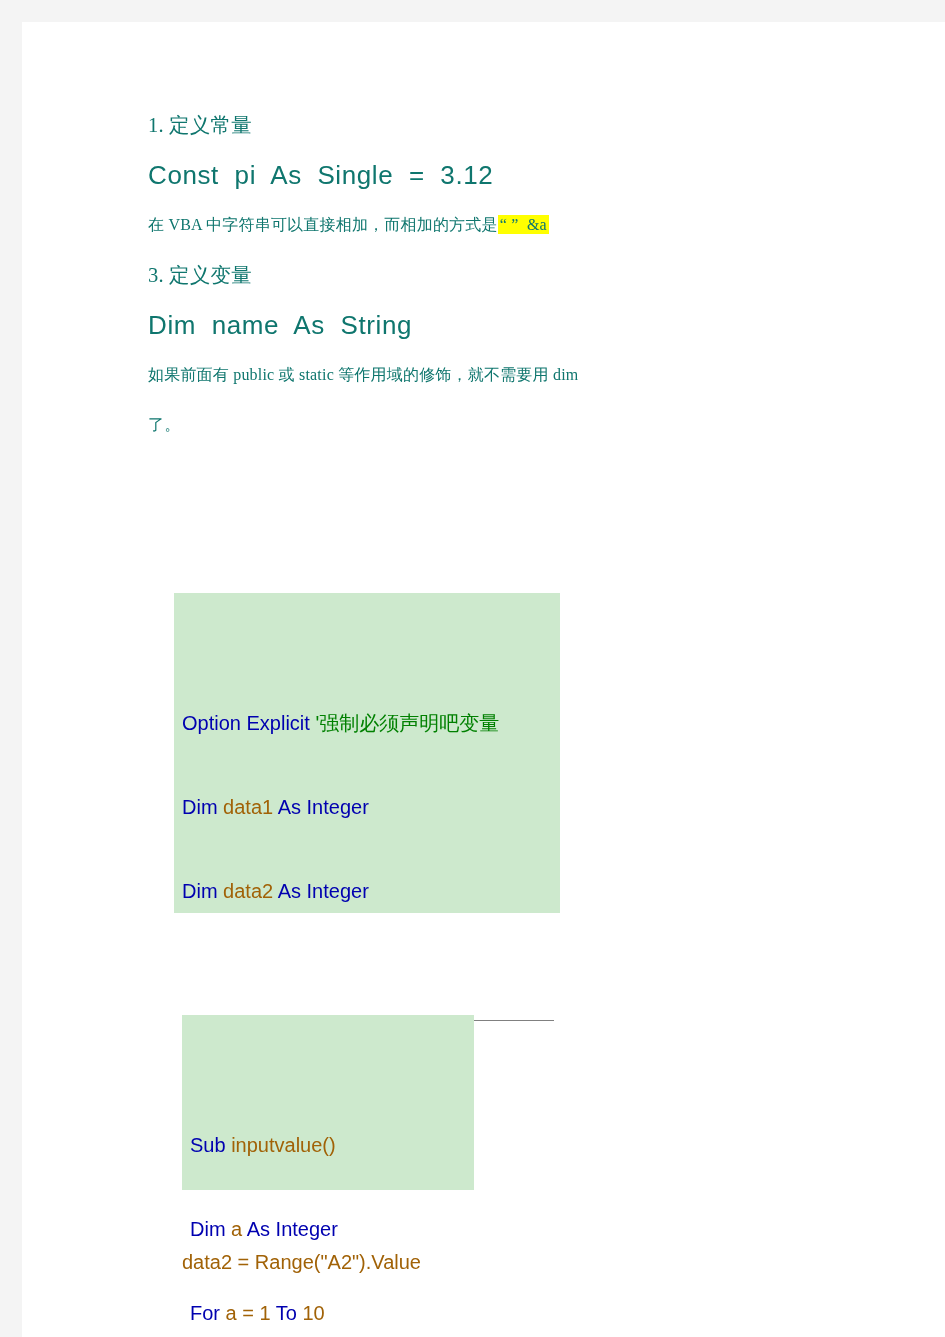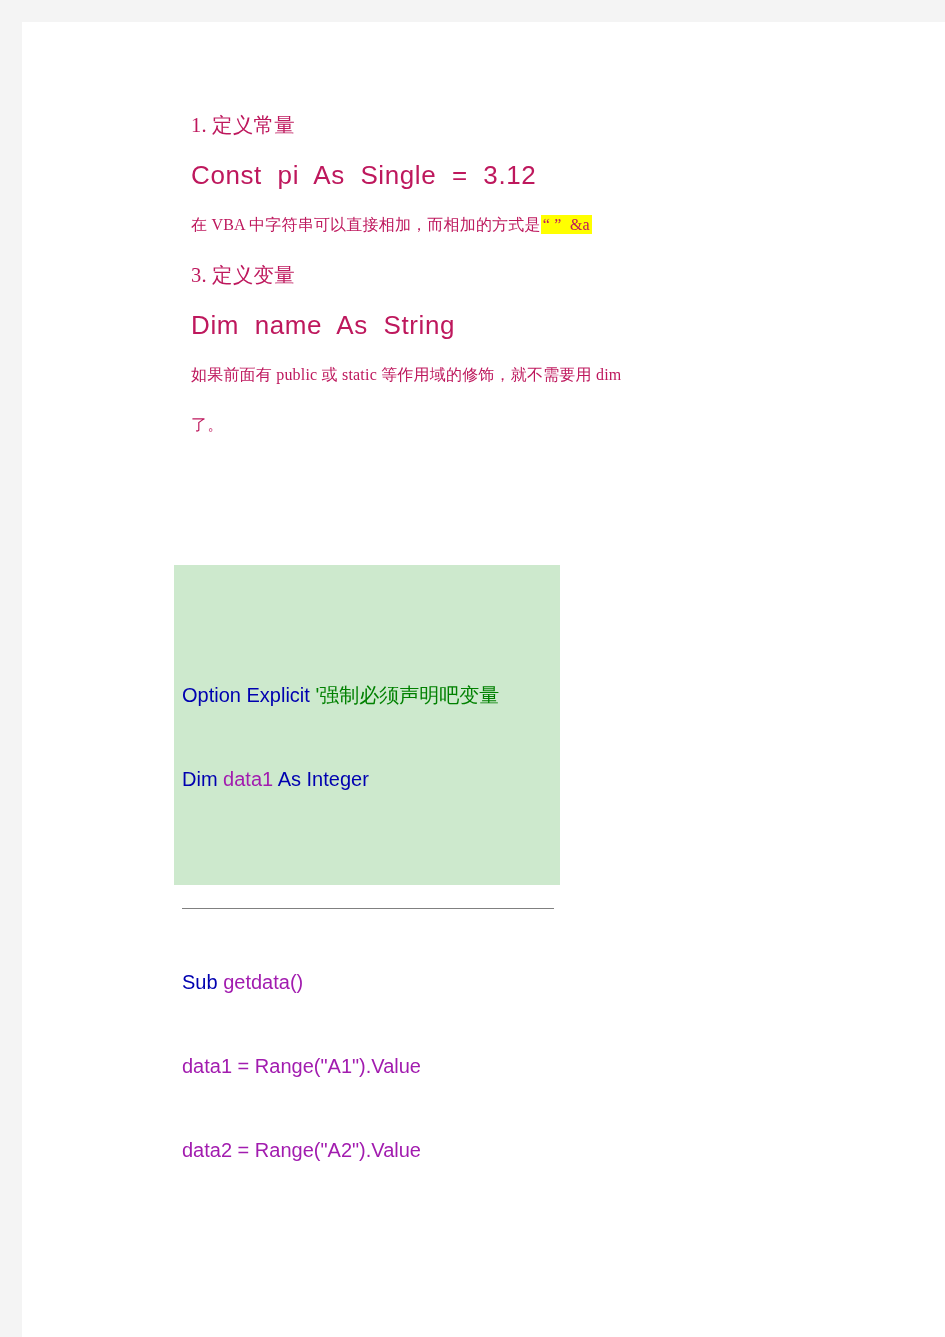--- a/index.html
+++ b/index.html
@@ -40,24 +40,23 @@
     position: absolute;
     left: 126px;
     top: 78px;
     width: 700px;
   }
 
   
   .doc-line {
     font-size: 19.5px;
     line-height: 50px;
-    color: #be185d;
+    color: #0f766e;
     white-space: pre;
     letter-spacing: 0.2px;
-    margin-left: 43px;
   }
   .doc-line.cjk {
     font-family: "Liberation Serif", "DejaVu Serif", serif;
     font-size: 16px;
   }
   .doc-line.mono-ish {
     font-family: "Liberation Sans", sans-serif;
     font-size: 26px;
     letter-spacing: 0.6px;
   }
@@ -76,40 +75,40 @@
     font-family: "Liberation Sans", sans-serif;
     font-size: 20px;
     line-height: 28px;
     color: #101010;
     white-space: pre;
     box-sizing: border-box;
   }
   #code-block-1 {
     position: absolute;
     left: 152px;
-    top: 543px;
+    top: 571px;
     width: 386px;
     height: 320px;
     padding: 4px 6px 6px 8px;
   }
   #code-block-2 {
     position: absolute;
     left: 160px;
     top: 993px;
     width: 292px;
     height: 175px;
     padding: 4px 6px 6px 8px;
   }
   .code-group + .code-group {
     border-top: 1px solid #808080;
     margin-top: 3px;
     padding-top: 3px;
   }
   .kw  { color: #0000b0; }
-  .id  { color: #a21caf; }
+  .id  { color: #a16207; }
   .cmt { color: #008000; }
 </style>
 </head>
 <body>
 
 <div id="page-gutter-top"></div>
 <div id="page-gutter-left"></div>
 
 <div id="page-sheet">
 
@@ -127,23 +126,34 @@
 
     <div style="height:345px"></div>
 
 
   </div>
 
   <div id="code-block-1" class="code-block">
     <div class="code-group">
       <div><span class="kw">Option Explicit </span><span class="cmt">'强制必须声明吧变量</span></div>
       <div><span class="kw">Dim </span><span class="id">data1 </span><span class="kw">As Integer</span></div>
+      <div><span class="kw">Dim </span><span class="id">data2 </span><span class="kw">As Integer</span></div>
     </div>
     <div class="code-group">
       <div><span class="kw">Sub </span><span class="id">getdata()</span></div>
       <div><span class="id">data1 = Range("A1").Value</span></div>
       <div><span class="id">data2 = Range("A2").Value</span></div>
     </div>
     
   </div>
 
+  <div id="code-block-2" class="code-block">
+    <div class="code-group">
+      <div><span class="kw">Sub </span><span class="id">inputvalue()</span></div>
+      <div><span class="kw">Dim </span><span class="id">a </span><span class="kw">As Integer</span></div>
+      <div><span class="kw">For </span><span class="id">a = 1 </span><span class="kw">To </span><span class="id">10</span></div>
+      
+      
+      
+    </div>
+  </div>
 
 </div>
 
 </body></html>

